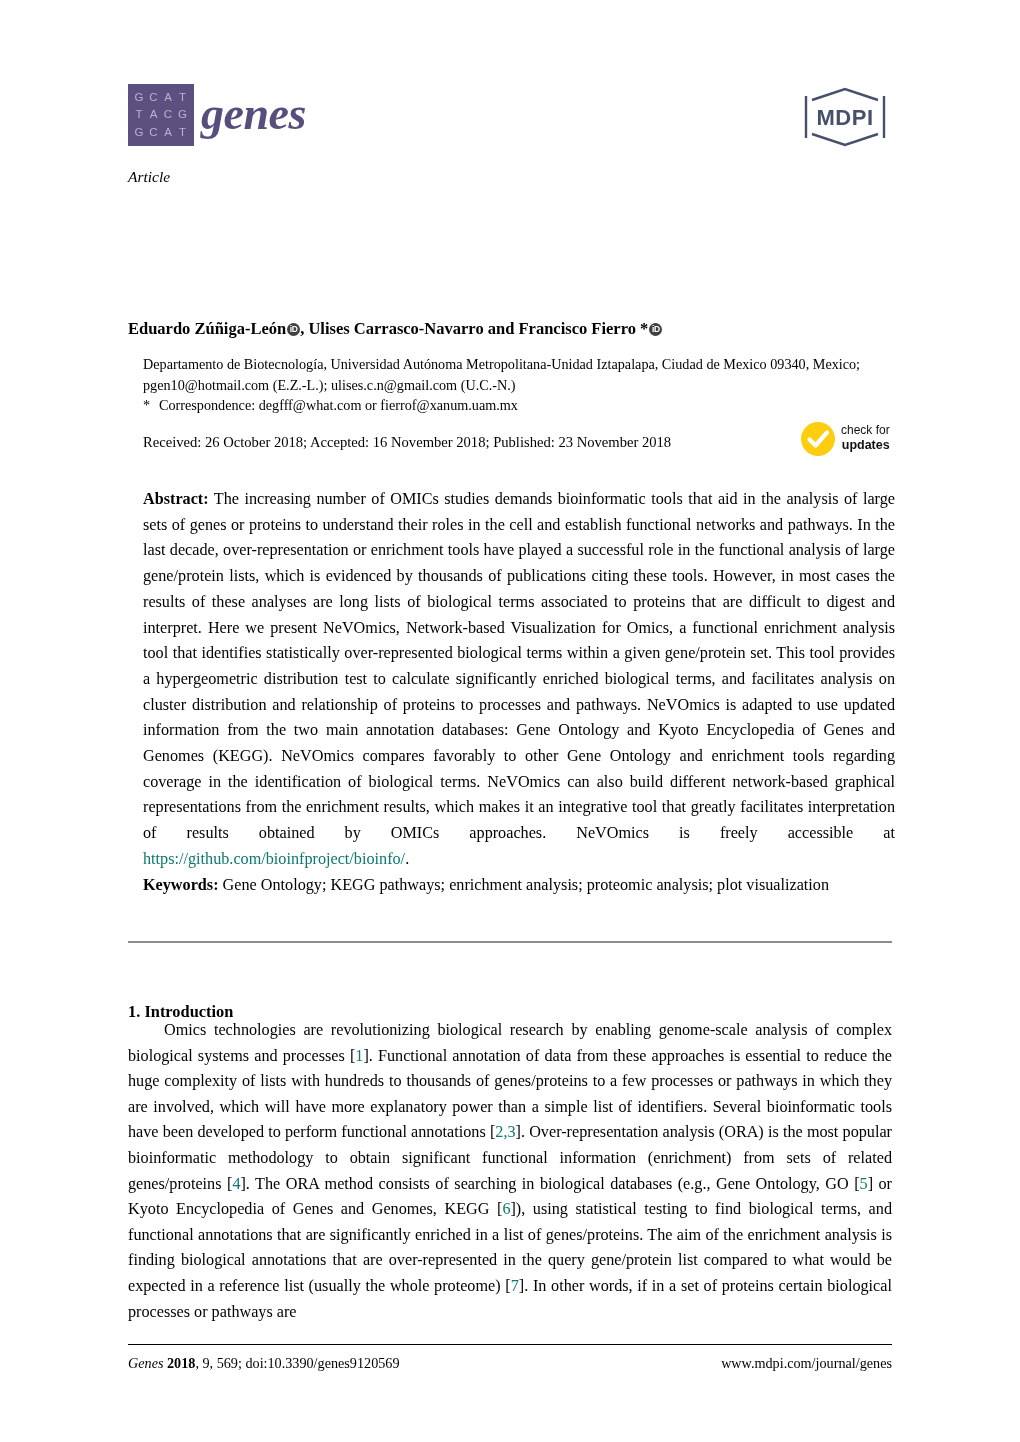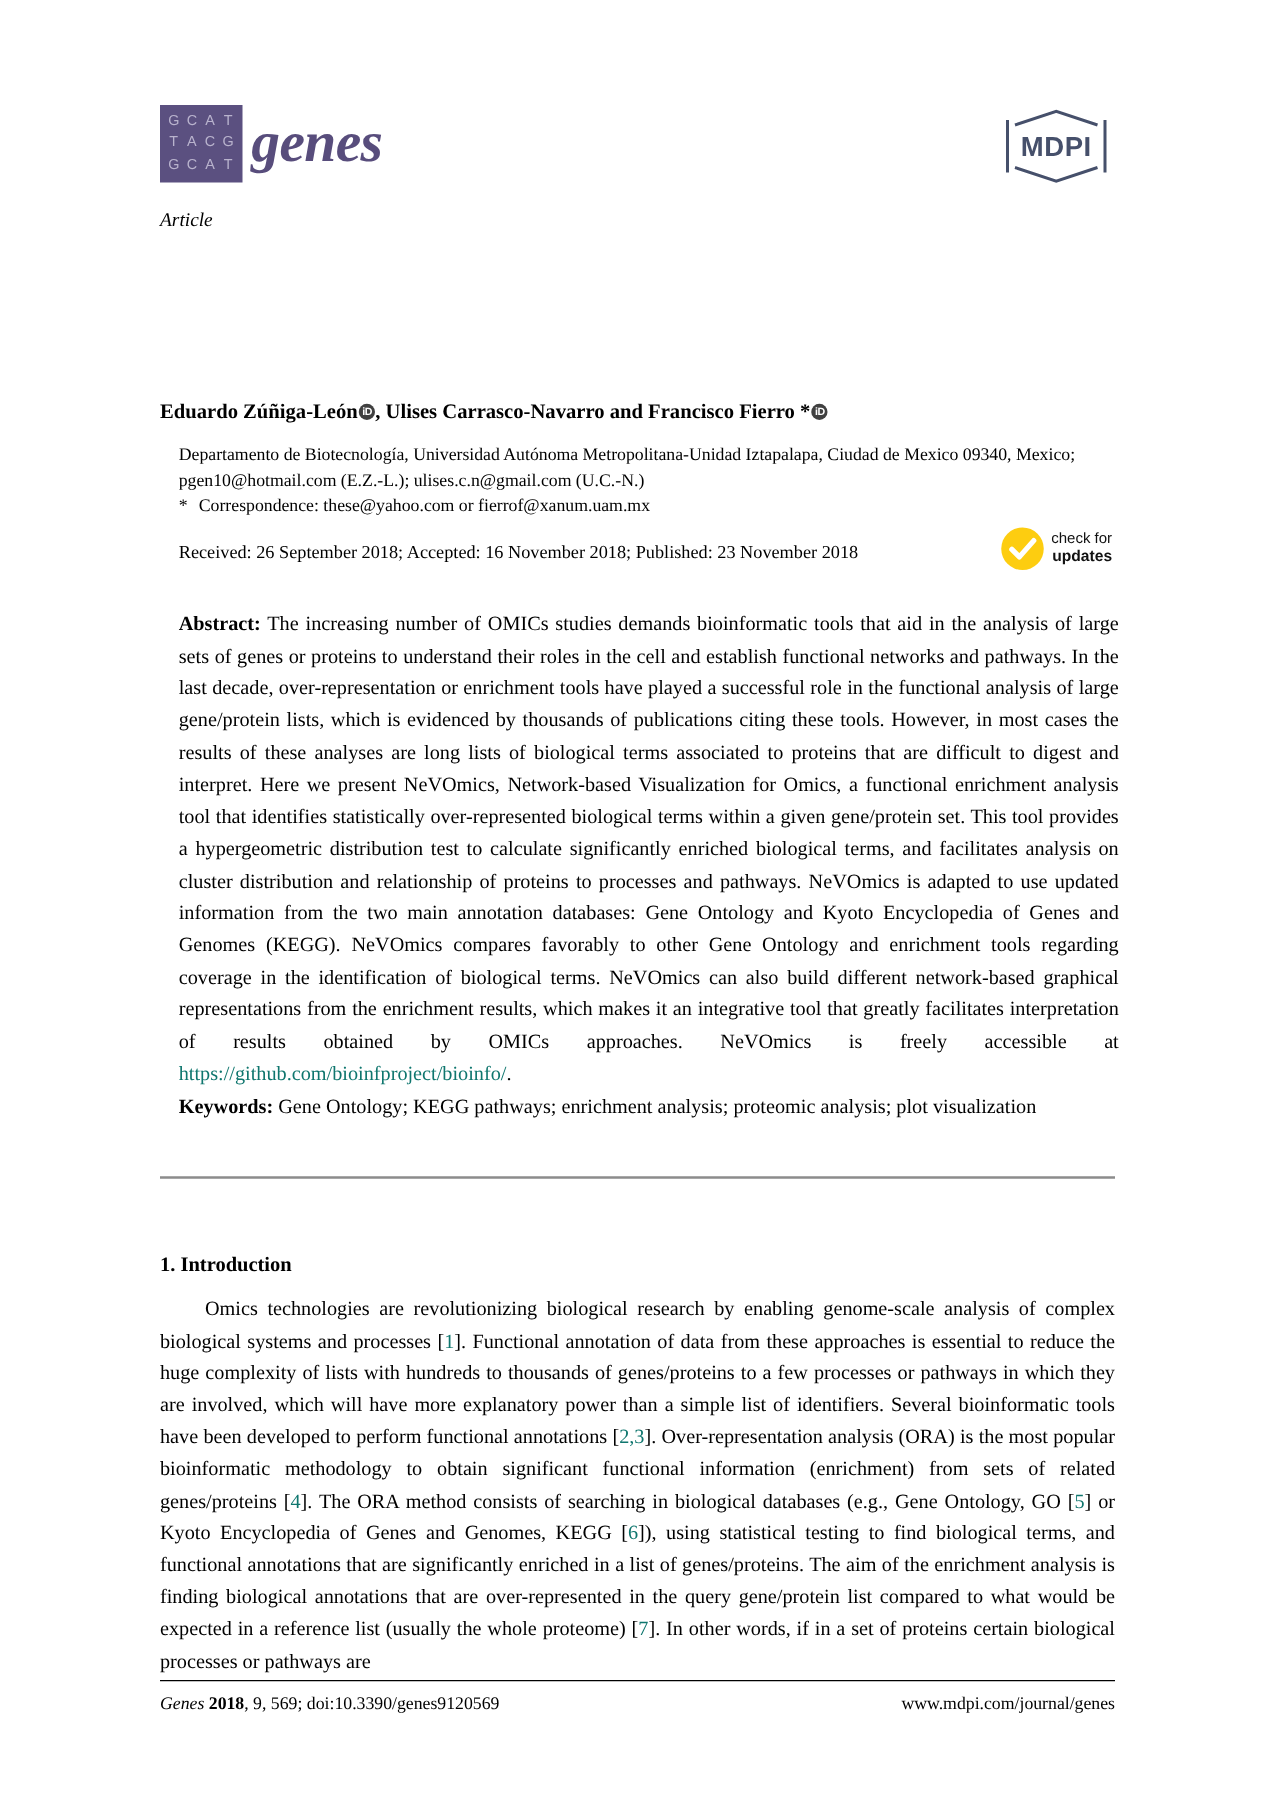--- a/index.html
+++ b/index.html
@@ -222,21 +222,20 @@
   }
   .body-text {
     position: absolute;
     left: 128px;
     top: 1018px;
     width: 764px;
     font-size: 16.2px;
     line-height: 25.6px;
     text-align: justify;
     text-justify: inter-word;
-    margin-top: 17px;
   }
   .indent { text-indent: 36px; }
 
   
   .footer-rule {
     position: absolute;
     left: 128px;
     top: 1344px;
     width: 764px;
     height: 1px;
@@ -295,23 +294,23 @@
   </div>
 
   <div class="article-label">Article</div>
 
 
   <div class="authors">
     <span>Eduardo Zúñiga-León</span><span class="orcid">iD</span><span>, Ulises Carrasco-Navarro and Francisco Fierro *</span><span class="orcid">iD</span>
   </div>
 
   <div class="affil">Departamento de Biotecnología, Universidad Autónoma Metropolitana-Unidad Iztapalapa, Ciudad de Mexico 09340, Mexico; pgen10@hotmail.com (E.Z.-L.); ulises.c.n@gmail.com (U.C.-N.)</div>
-  <div class="corr"><span class="star">*</span><span>Correspondence: these@yahoo.com or fierrof@xanum.uam.mx</span></div>
-
-  <div class="dates">Received: 26 September 2018; Accepted: 16 November 2018; Published: 23 November 2018</div>
+  <div class="corr"><span class="star">*</span><span>Correspondence: degfff@what.com or fierrof@xanum.uam.mx</span></div>
+
+  <div class="dates">Received: 26 October 2018; Accepted: 16 November 2018; Published: 23 November 2018</div>
 
   <div class="badge">
     <svg class="badge-mark" viewBox="0 0 36 36" xmlns="http://www.w3.org/2000/svg">
       <circle cx="18" cy="18" r="17" fill="#fdcd10"></circle>
       <path d="M9.5 18.5 L15.5 24.5 L27 11.5" fill="none" stroke="#ffffff" stroke-width="4.2" stroke-linecap="round" stroke-linejoin="round"></path>
     </svg>
     <div class="badge-text">
       <span class="l1">check for</span>
       <span class="l2">updates</span>
     </div>

